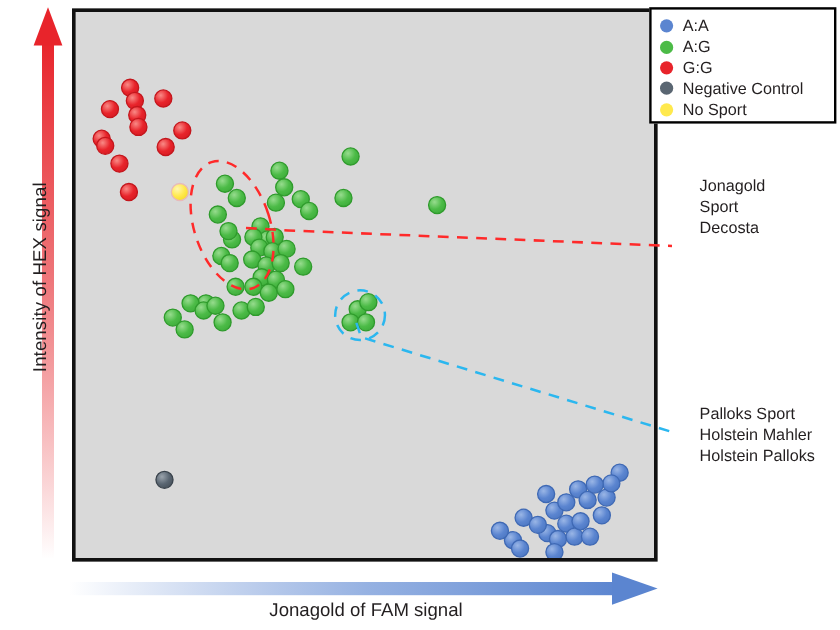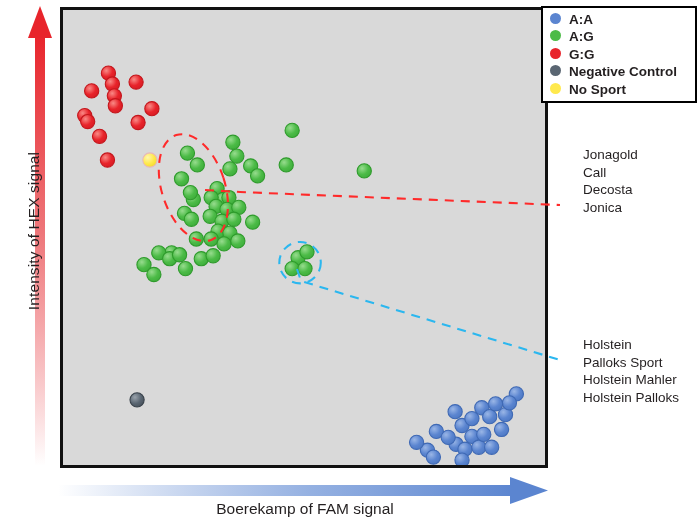--- a/index.html
+++ b/index.html
@@ -18,21 +18,21 @@
   #y-axis-label{position:absolute;left:-86px;top:222px;width:240px;
       transform:rotate(-90deg);text-align:center;font-size:15.5px;
       letter-spacing:.1px;white-space:nowrap;}
   #x-axis-label{position:absolute;left:120px;top:500px;width:370px;
       text-align:center;font-size:15.5px;white-space:nowrap;}
 
   
   #legend{position:absolute;left:541px;top:6px;width:156px;height:97px;
           background:#ffffff;border:2px solid #000000;box-sizing:border-box;
           padding:5px 0 0 7px;}
-  .legend-item{display:flex;align-items:flex-start;height:17.4px;font-weight:bold;}
+  .legend-item{display:flex;align-items:center;height:17.4px;}
   .legend-swatch{width:11px;height:11px;border-radius:50%;flex:0 0 auto;
                  margin-right:8px;}
   .legend-label{font-size:13.5px;line-height:1;white-space:nowrap;}
 
   
   .anno-block{position:absolute;font-size:13.5px;line-height:17.6px;
               white-space:nowrap;margin-left:20px;}
   #anno-green{left:563px;top:146px;}
   #anno-blue{left:563px;top:336px;}
 
@@ -64,21 +64,21 @@
       <linearGradient id="xGrad" x1="0" y1="0" x2="1" y2="0">
         <stop offset="0%" stop-color="#5b85d0" stop-opacity="0"></stop>
         <stop offset="55%" stop-color="#6b92d6" stop-opacity="0.72"></stop>
         <stop offset="100%" stop-color="#5b85d0" stop-opacity="1"></stop>
       </linearGradient>
     </defs>
     <rect x="0" y="9" width="458" height="11" fill="url(#xGrad)"></rect>
     <polygon points="490,14.5 452,1 452,28" fill="#5b85d0"></polygon>
   </svg>
 </div>
-<div id="x-axis-label">Boerekamp of FAM signal</div>
+<div id="x-axis-label">Jonagold of FAM signal</div>
 
 <div id="plot-frame">
   <svg id="scatter-svg" viewBox="0 0 488 461" preserveAspectRatio="none">
     <defs>
       <radialGradient id="gBlue" cx="35%" cy="32%" r="72%">
         <stop offset="0%" stop-color="#9ab6e6"></stop>
         <stop offset="60%" stop-color="#5b85d0"></stop>
         <stop offset="100%" stop-color="#4e79c4"></stop>
       </radialGradient>
       <radialGradient id="gGreen" cx="35%" cy="32%" r="72%">
@@ -225,23 +225,21 @@
     <span class="legend-label">Negative Control</span>
   </div>
   <div class="legend-item">
     <span class="legend-swatch" style="background: rgb(255, 233, 77);"></span>
     <span class="legend-label">No Sport</span>
   </div>
 </div>
 
 <div class="anno-block" id="anno-green">
   <div>Jonagold</div>
-  <div>Call</div>
+  <div>Sport</div>
   <div>Decosta</div>
-  <div>Jonica</div>
 </div>
 
 <div class="anno-block" id="anno-blue">
-  <div>Holstein</div>
   <div>Palloks Sport</div>
   <div>Holstein Mahler</div>
   <div>Holstein Palloks</div>
 </div>
 
 </body></html>

